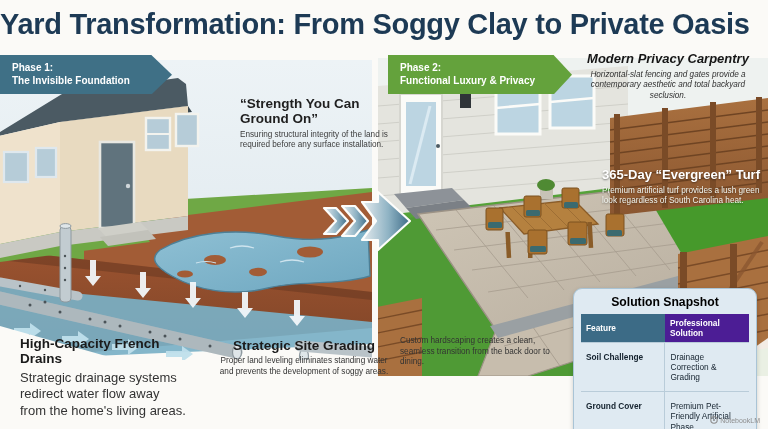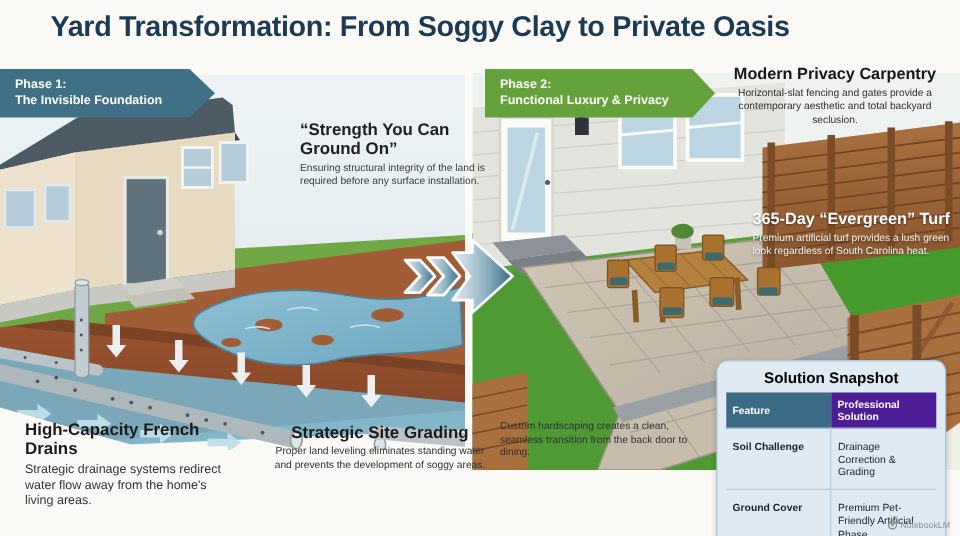--- a/index.html
+++ b/index.html
@@ -7,23 +7,22 @@
   body{
     width:768px;height:429px;overflow:hidden;
     font-family:"Liberation Sans", sans-serif;
     background:#faf9f5;
   }
   #stage{position:relative;width:768px;height:429px;background:#fbfaf7;overflow:hidden;}
 
   
   .title{
     position:absolute;left:0;top:8px;width:612px;text-align:center;
-    font-size:23px;font-weight:bold;color:#1d3a55;letter-spacing:-0.3px;
+    font-size:29px;font-weight:bold;color:#1d3a55;letter-spacing:-0.3px;
     white-space:nowrap;
-    padding-left:30px;
   }
 
   
   .banner{
     position:absolute;color:#fff;padding:6px 10px 7px 12px;
     font-size:10px;line-height:1.32;font-weight:600;
   }
   .banner .b1{font-weight:bold;}
   .banner-1{
     left:0;top:55px;width:150px;background:#3f7086;
@@ -44,31 +43,31 @@
 
   
   .callout{position:absolute;}
   .callout .h{font-weight:bold;line-height:1.14;margin:0 0 3px;}
   .callout .p{line-height:1.28;margin:0;}
 
   .c-strength{left:240px;top:96px;width:150px;}
   .c-strength .h{font-size:13.5px;color:#1f1f1f;}
   .c-strength .p{font-size:8.2px;color:#3c3c3c;}
 
-  .c-modern{left:572px;top:52px;width:192px;text-align:center;}
+  .c-modern{left:572px;top:52px;width:192px;text-align:center;font-style:italic;}
   .c-modern .h{font-size:13px;color:#161616;}
   .c-modern .p{font-size:8.2px;color:#303030;}
 
   .c-turf{left:602px;top:168px;width:166px;}
   .c-turf .h{font-size:13px;color:#ffffff;text-shadow:0 1px 2px rgba(0,0,0,.45);}
   .c-turf .p{font-size:8.2px;color:#f2f5ef;text-shadow:0 1px 2px rgba(0,0,0,.4);}
 
   .c-drains{left:20px;top:336px;width:168px;}
   .c-drains .h{font-size:13.5px;color:#1b1b1b;}
-  .c-drains .p{font-size:10px;color:#333;}
+  .c-drains .p{font-size:13px;color:#333;}
 
   .c-grading{left:218px;top:338px;width:172px;text-align:center;}
   .c-grading .h{font-size:13.5px;color:#1b1b1b;}
   .c-grading .p{font-size:8.2px;color:#333;}
 
   .c-paver{left:400px;top:336px;width:172px;}
   .c-paver .h{font-size:13.5px;color:#1b1b1b;}
   .c-paver .p{font-size:8.2px;color:#333;}
 
   

